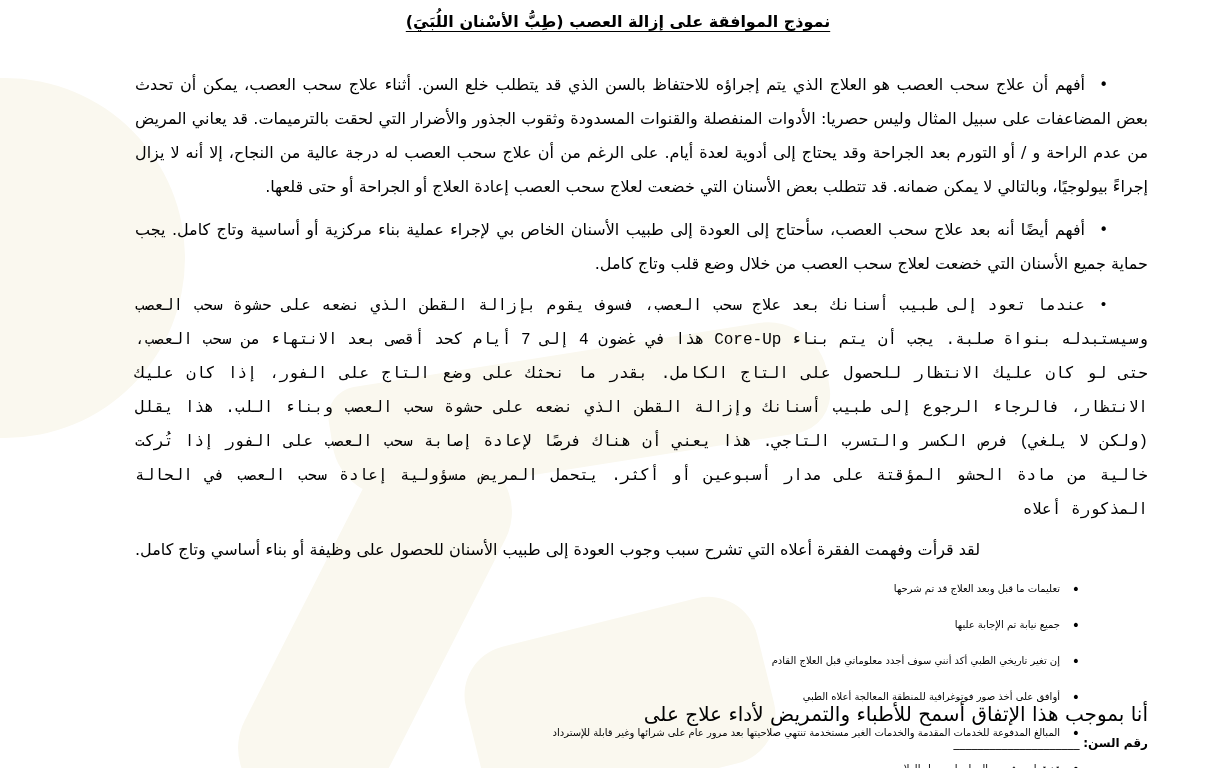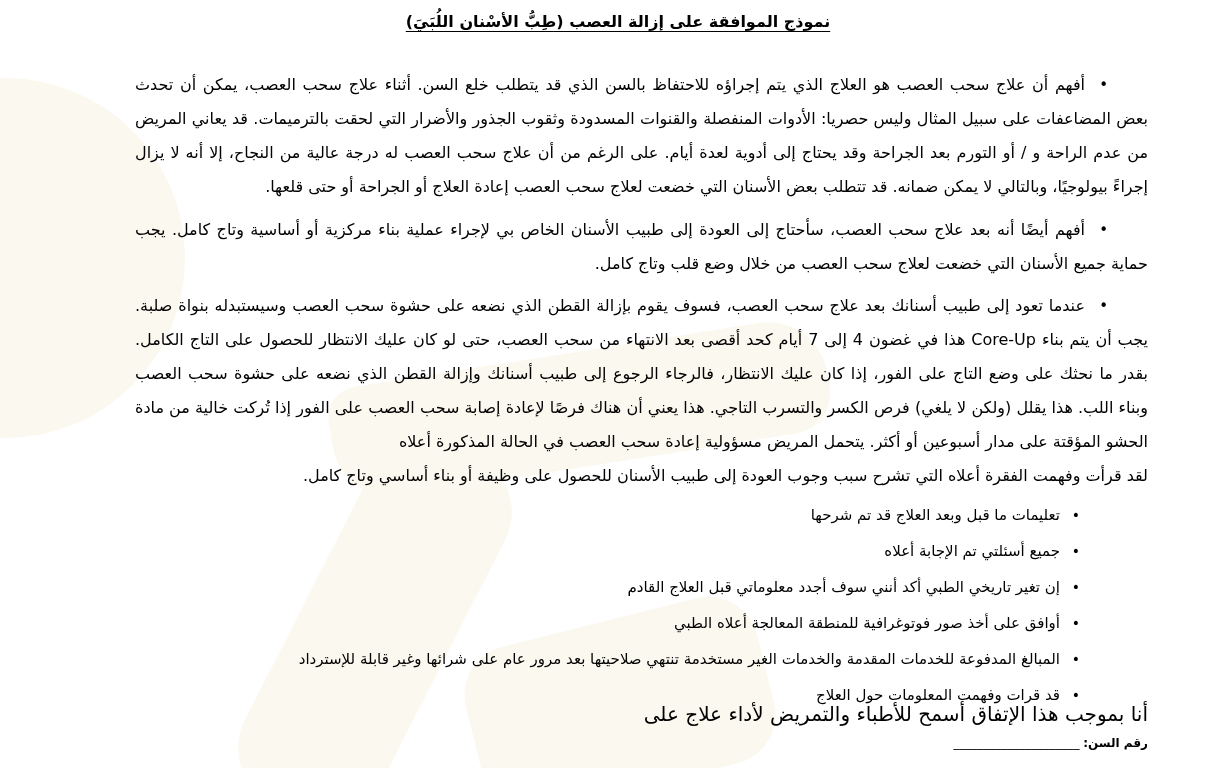--- a/index.html
+++ b/index.html
@@ -42,32 +42,32 @@
   p{margin:0;}
   .main-bullet{position:relative;text-indent:63px;}
   .main-bullet::before{
     content:"\2022";
     position:absolute;right:40px;top:0;
     text-indent:0;
     font-size:15px;
   }
   .mh5{min-height:130px;margin-bottom:9px;}
   .mh2{min-height:52px;margin-bottom:8px;}
-  .mh6{min-height:156px;}
-  .para-read{min-height:26px;text-align:right;}
+  .mh6{min-height:156px;font-family:Liberation Mono, monospace;}
+  .para-read{min-height:26px;margin-top:6px;text-align:left;}
   .para-sign{min-height:52px;}
 
   .checklist{margin-top:5px;}
   .check-item{
     position:relative;
     padding-right:88px;
     min-height:26px;
     margin-bottom:2px;
     text-align:right;
-    font-size:15px;
+    font-size:10px;
   }
   .check-item::before{
     content:"\2022";
     position:absolute;right:68px;top:0;
     font-size:14px;
   }
 
   
   .agreement{
     position:absolute;top:701px;right:64px;left:135px;
@@ -96,21 +96,21 @@
 
   <div class="doc-body">
     <p class="main-bullet mh5">أفهم أن علاج سحب العصب هو العلاج الذي يتم إجراؤه للاحتفاظ بالسن الذي قد يتطلب خلع السن. أثناء علاج سحب العصب، يمكن أن تحدث بعض المضاعفات على سبيل المثال وليس حصريا: الأدوات المنفصلة والقنوات المسدودة وثقوب الجذور والأضرار التي لحقت بالترميمات. قد يعاني المريض من عدم الراحة و / أو التورم بعد الجراحة وقد يحتاج إلى أدوية لعدة أيام. على الرغم من أن علاج سحب العصب له درجة عالية من النجاح، إلا أنه لا يزال إجراءً بيولوجيًا، وبالتالي لا يمكن ضمانه. قد تتطلب بعض الأسنان التي خضعت لعلاج سحب العصب إعادة العلاج أو الجراحة أو حتى قلعها.</p>
     <p class="main-bullet mh2">أفهم أيضًا أنه بعد علاج سحب العصب، سأحتاج إلى العودة إلى طبيب الأسنان الخاص بي لإجراء عملية بناء مركزية أو أساسية وتاج كامل. يجب حماية جميع الأسنان التي خضعت لعلاج سحب العصب من خلال وضع قلب وتاج كامل.</p>
     <p class="main-bullet mh6">عندما تعود إلى طبيب أسنانك بعد علاج سحب العصب، فسوف يقوم بإزالة القطن الذي نضعه على حشوة سحب العصب وسيستبدله بنواة صلبة. يجب أن يتم بناء Core-Up هذا في غضون 4 إلى 7 أيام كحد أقصى بعد الانتهاء من سحب العصب، حتى لو كان عليك الانتظار للحصول على التاج الكامل. بقدر ما نحثك على وضع التاج على الفور، إذا كان عليك الانتظار، فالرجاء الرجوع إلى طبيب أسنانك وإزالة القطن الذي نضعه على حشوة سحب العصب وبناء اللب. هذا يقلل (ولكن لا يلغي) فرص الكسر والتسرب التاجي. هذا يعني أن هناك فرصًا لإعادة إصابة سحب العصب على الفور إذا تُركت خالية من مادة الحشو المؤقتة على مدار أسبوعين أو أكثر. يتحمل المريض مسؤولية إعادة سحب العصب في الحالة المذكورة أعلاه</p>
 
     <p class="para-read">لقد قرأت وفهمت الفقرة أعلاه التي تشرح سبب وجوب العودة إلى طبيب الأسنان للحصول على وظيفة أو بناء أساسي وتاج كامل.</p>
 
     <div class="checklist">
       <p class="check-item">تعليمات ما قبل وبعد العلاج قد تم شرحها</p>
-      <p class="check-item">جميع أسئلتي تم الإجابة أعلاه</p>
+      <p class="check-item">جميع نيابة تم الإجابة عليها</p>
       <p class="check-item">إن تغير تاريخي الطبي أكد أنني سوف أجدد معلوماتي قبل العلاج القادم</p>
       <p class="check-item">أوافق على أخذ صور فوتوغرافية للمنطقة المعالجة أعلاه الطبي</p>
       <p class="check-item">المبالغ المدفوعة للخدمات المقدمة والخدمات الغير مستخدمة تنتهي صلاحيتها بعد مرور عام على شرائها وغير قابلة للإسترداد</p>
       <p class="check-item">قد قرات وفهمت المعلومات حول العلاج</p>
     </div>
   </div>
 
   <div class="agreement">أنا بموجب هذا الإتفاق أسمح للأطباء والتمريض لأداء علاج على</div>
 
   <div class="tooth-line">

